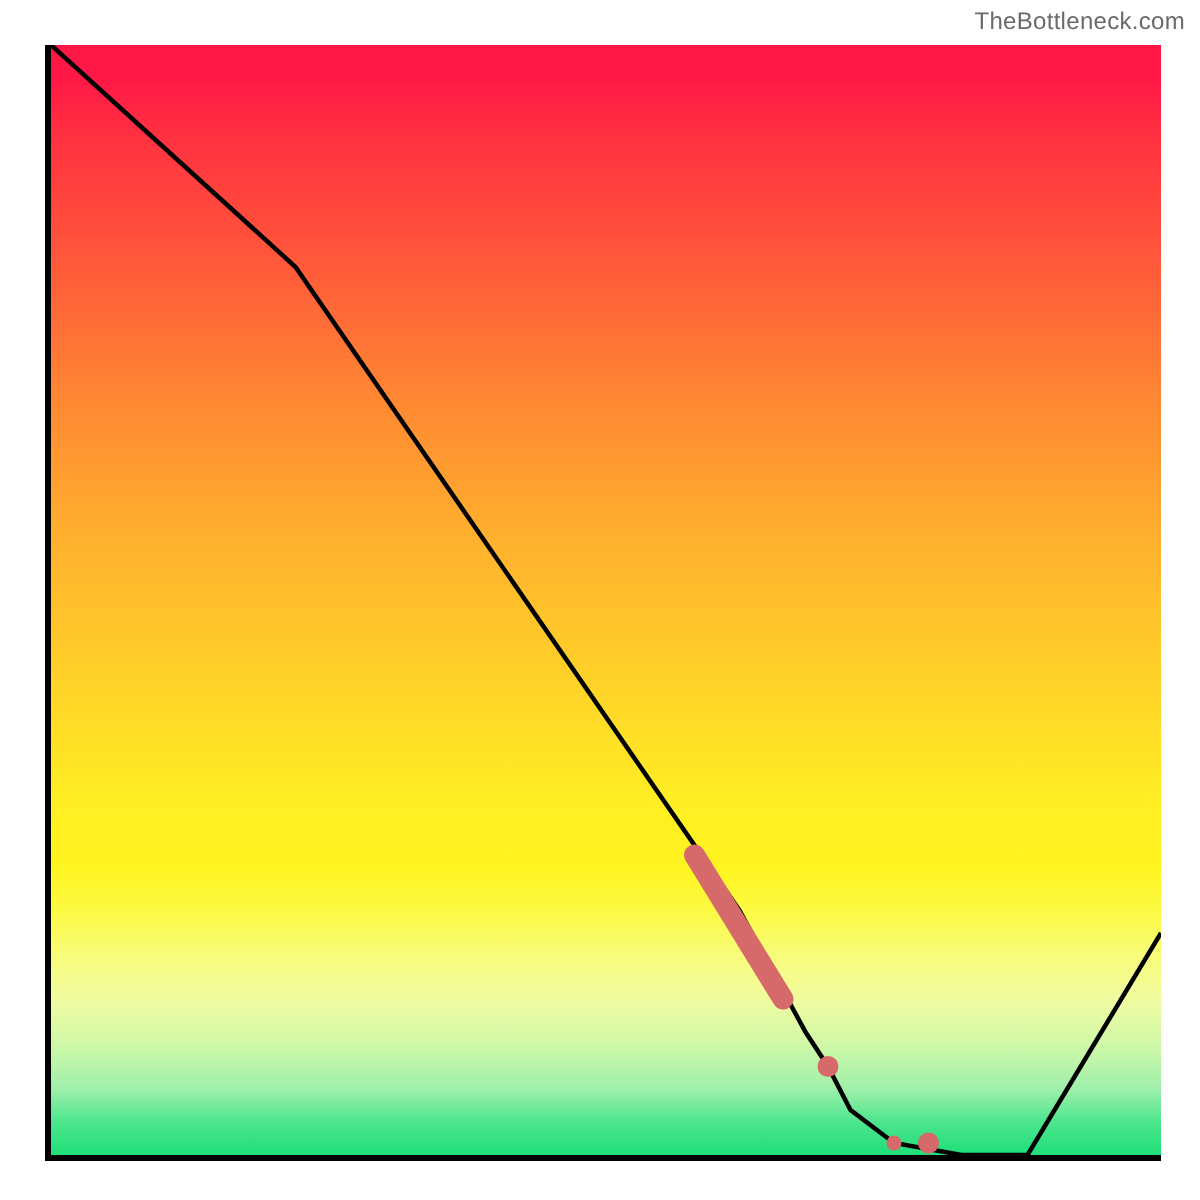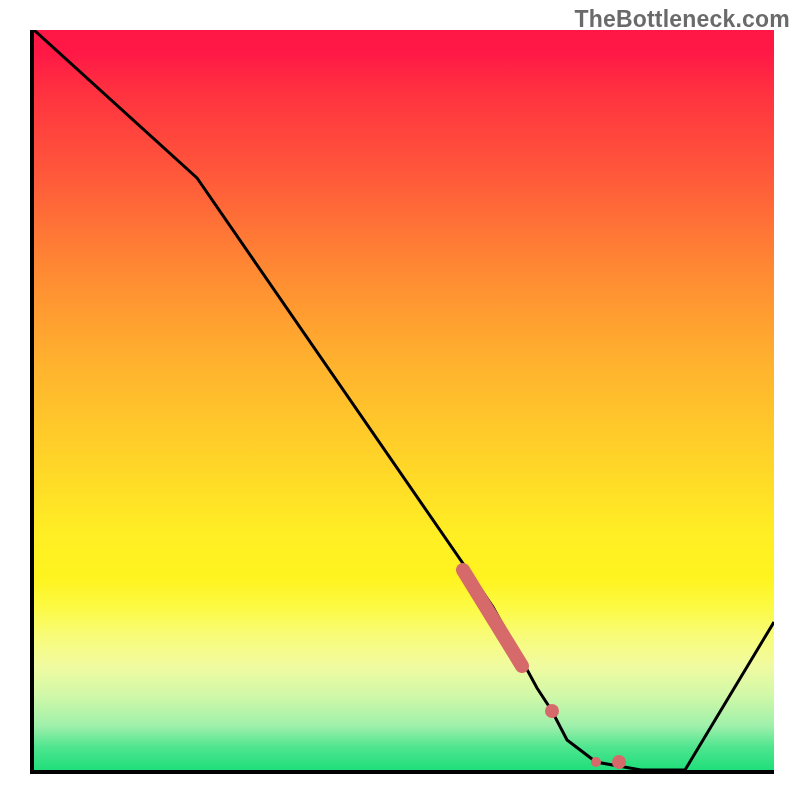--- a/index.html
+++ b/index.html
@@ -42,22 +42,22 @@
       #9ff0ab 94%,
       #4de58e 97%,
       #1fde7a 100%
     );
   }
   .watermark {
     position: absolute;
     top: 6px;
     right: 10px;
     color: #6a6a6a;
-    font-size: 23px;
-    font-weight: 700;
+    font-size: 16px;
+    font-weight: 400;
     letter-spacing: 0.2px;
   }
   svg.curve {
     position: absolute;
     left: 0;
     top: 0;
     width: 100%;
     height: 100%;
     pointer-events: none;
   }

